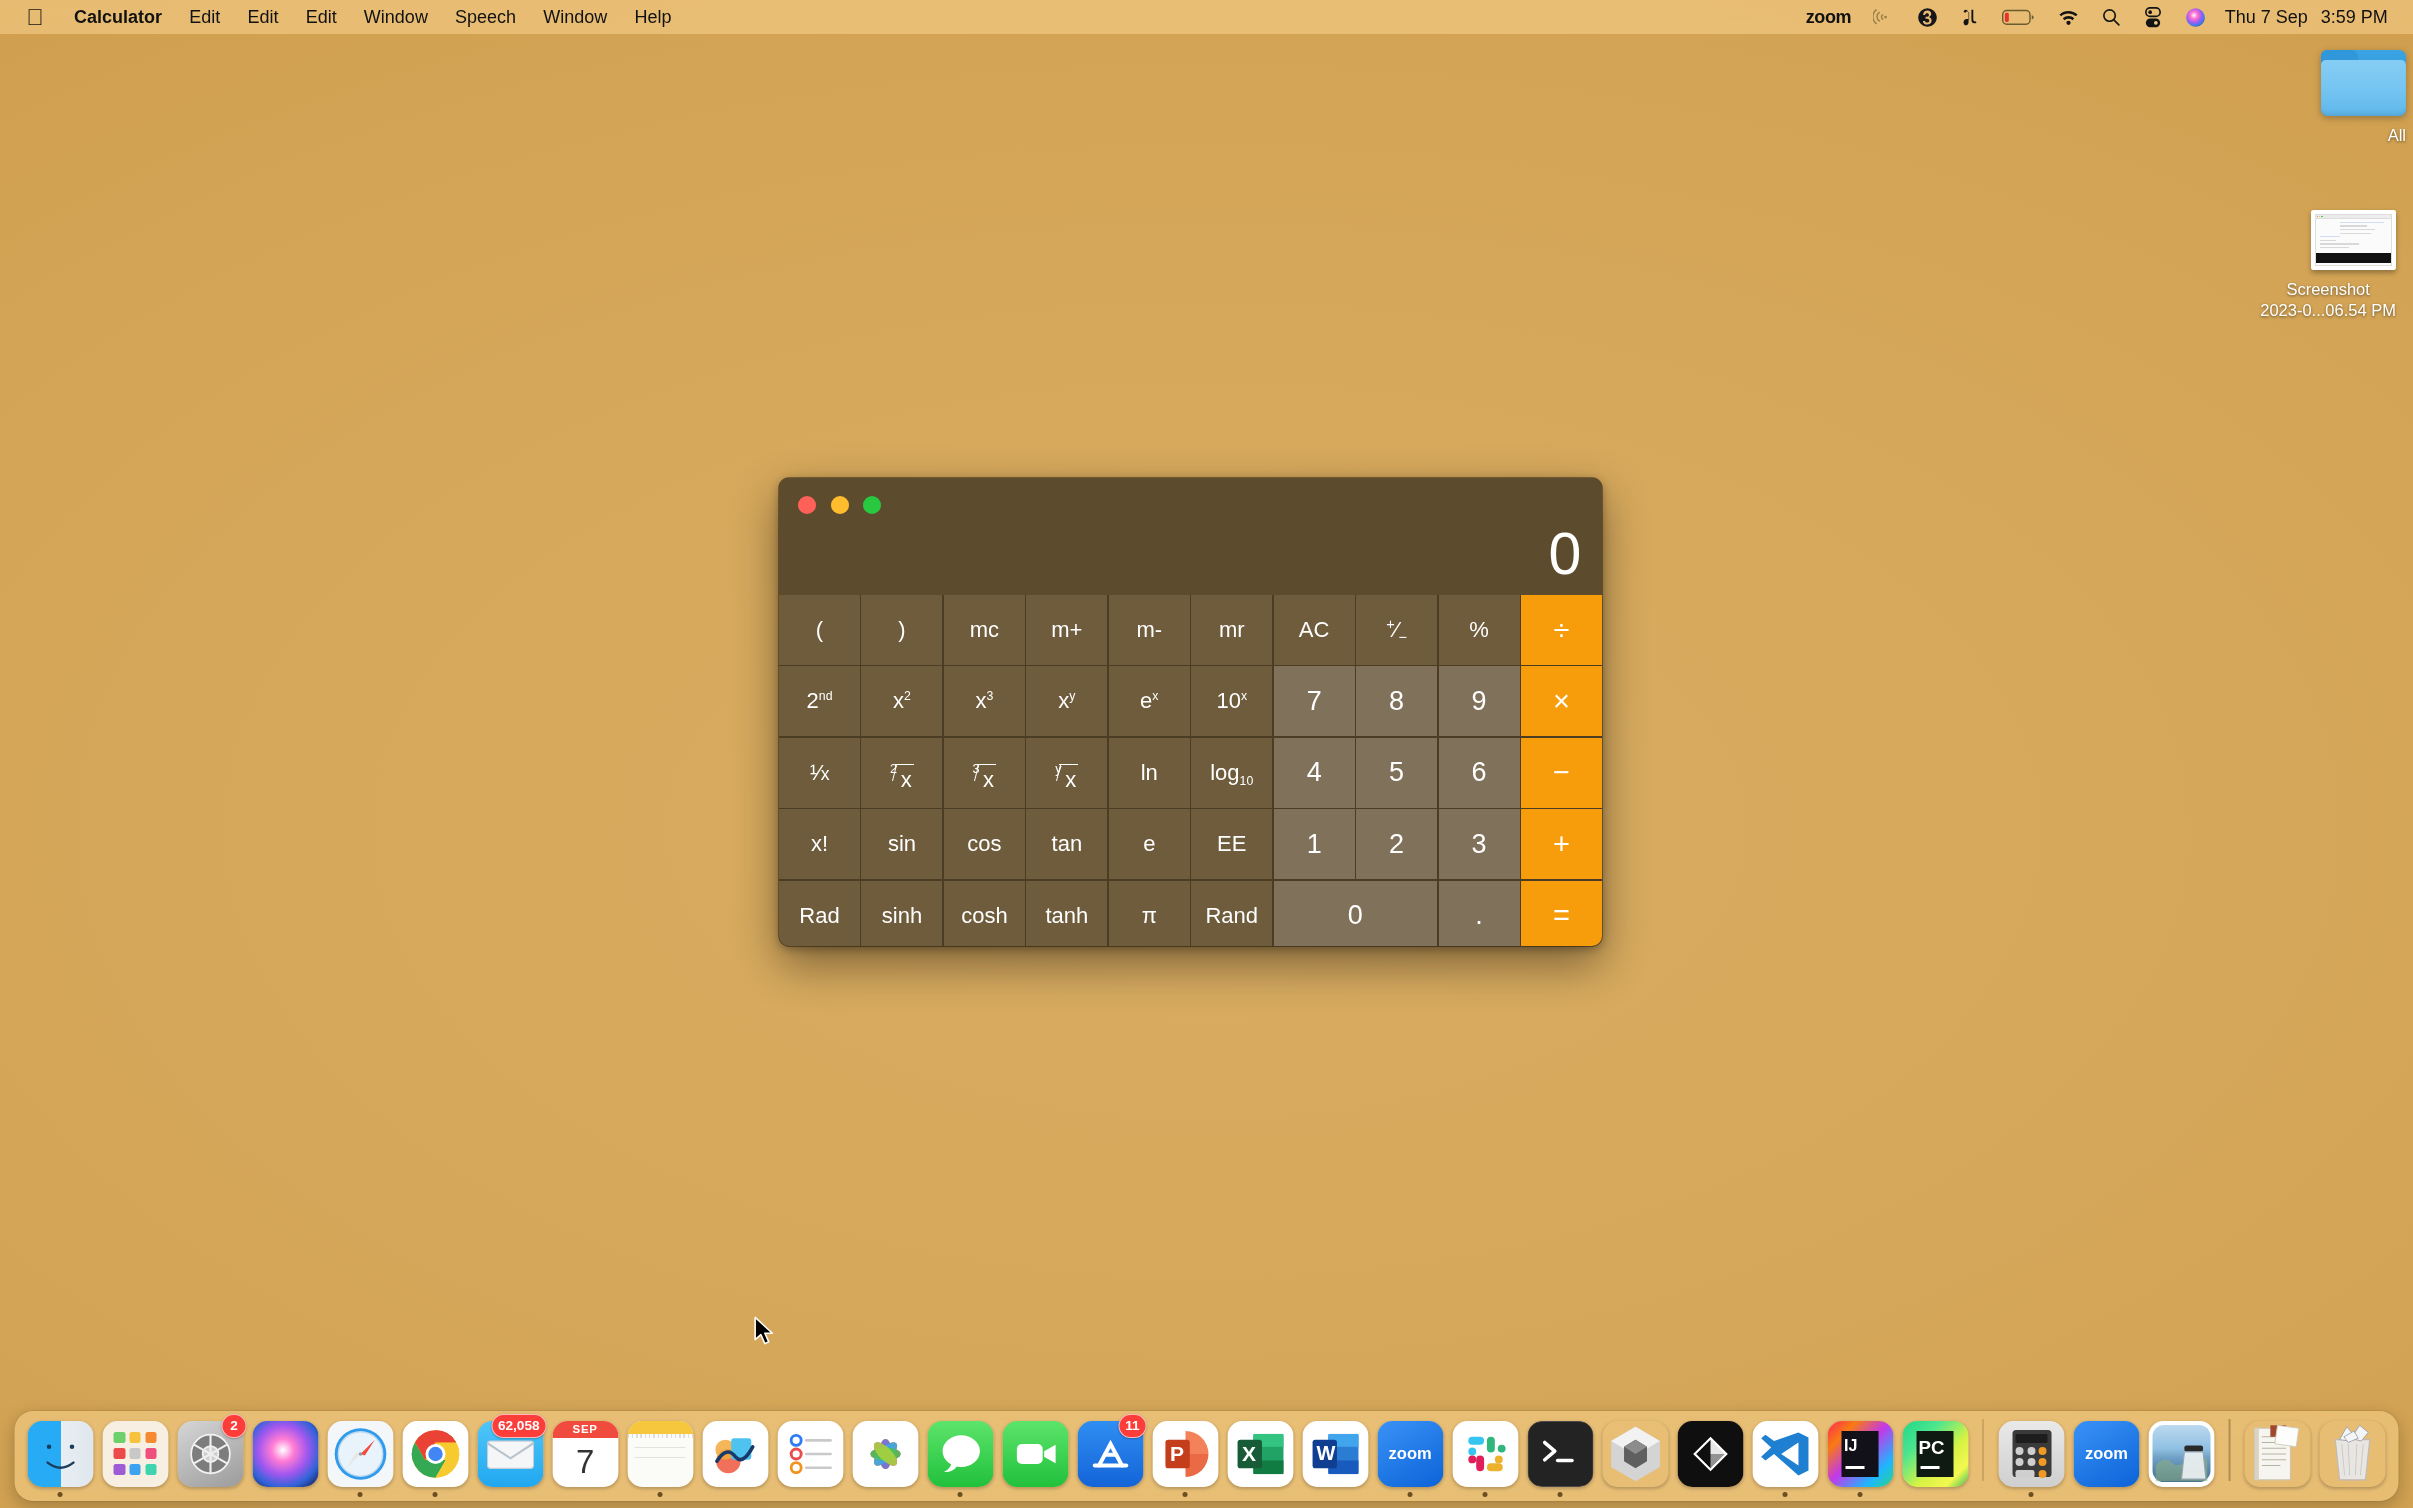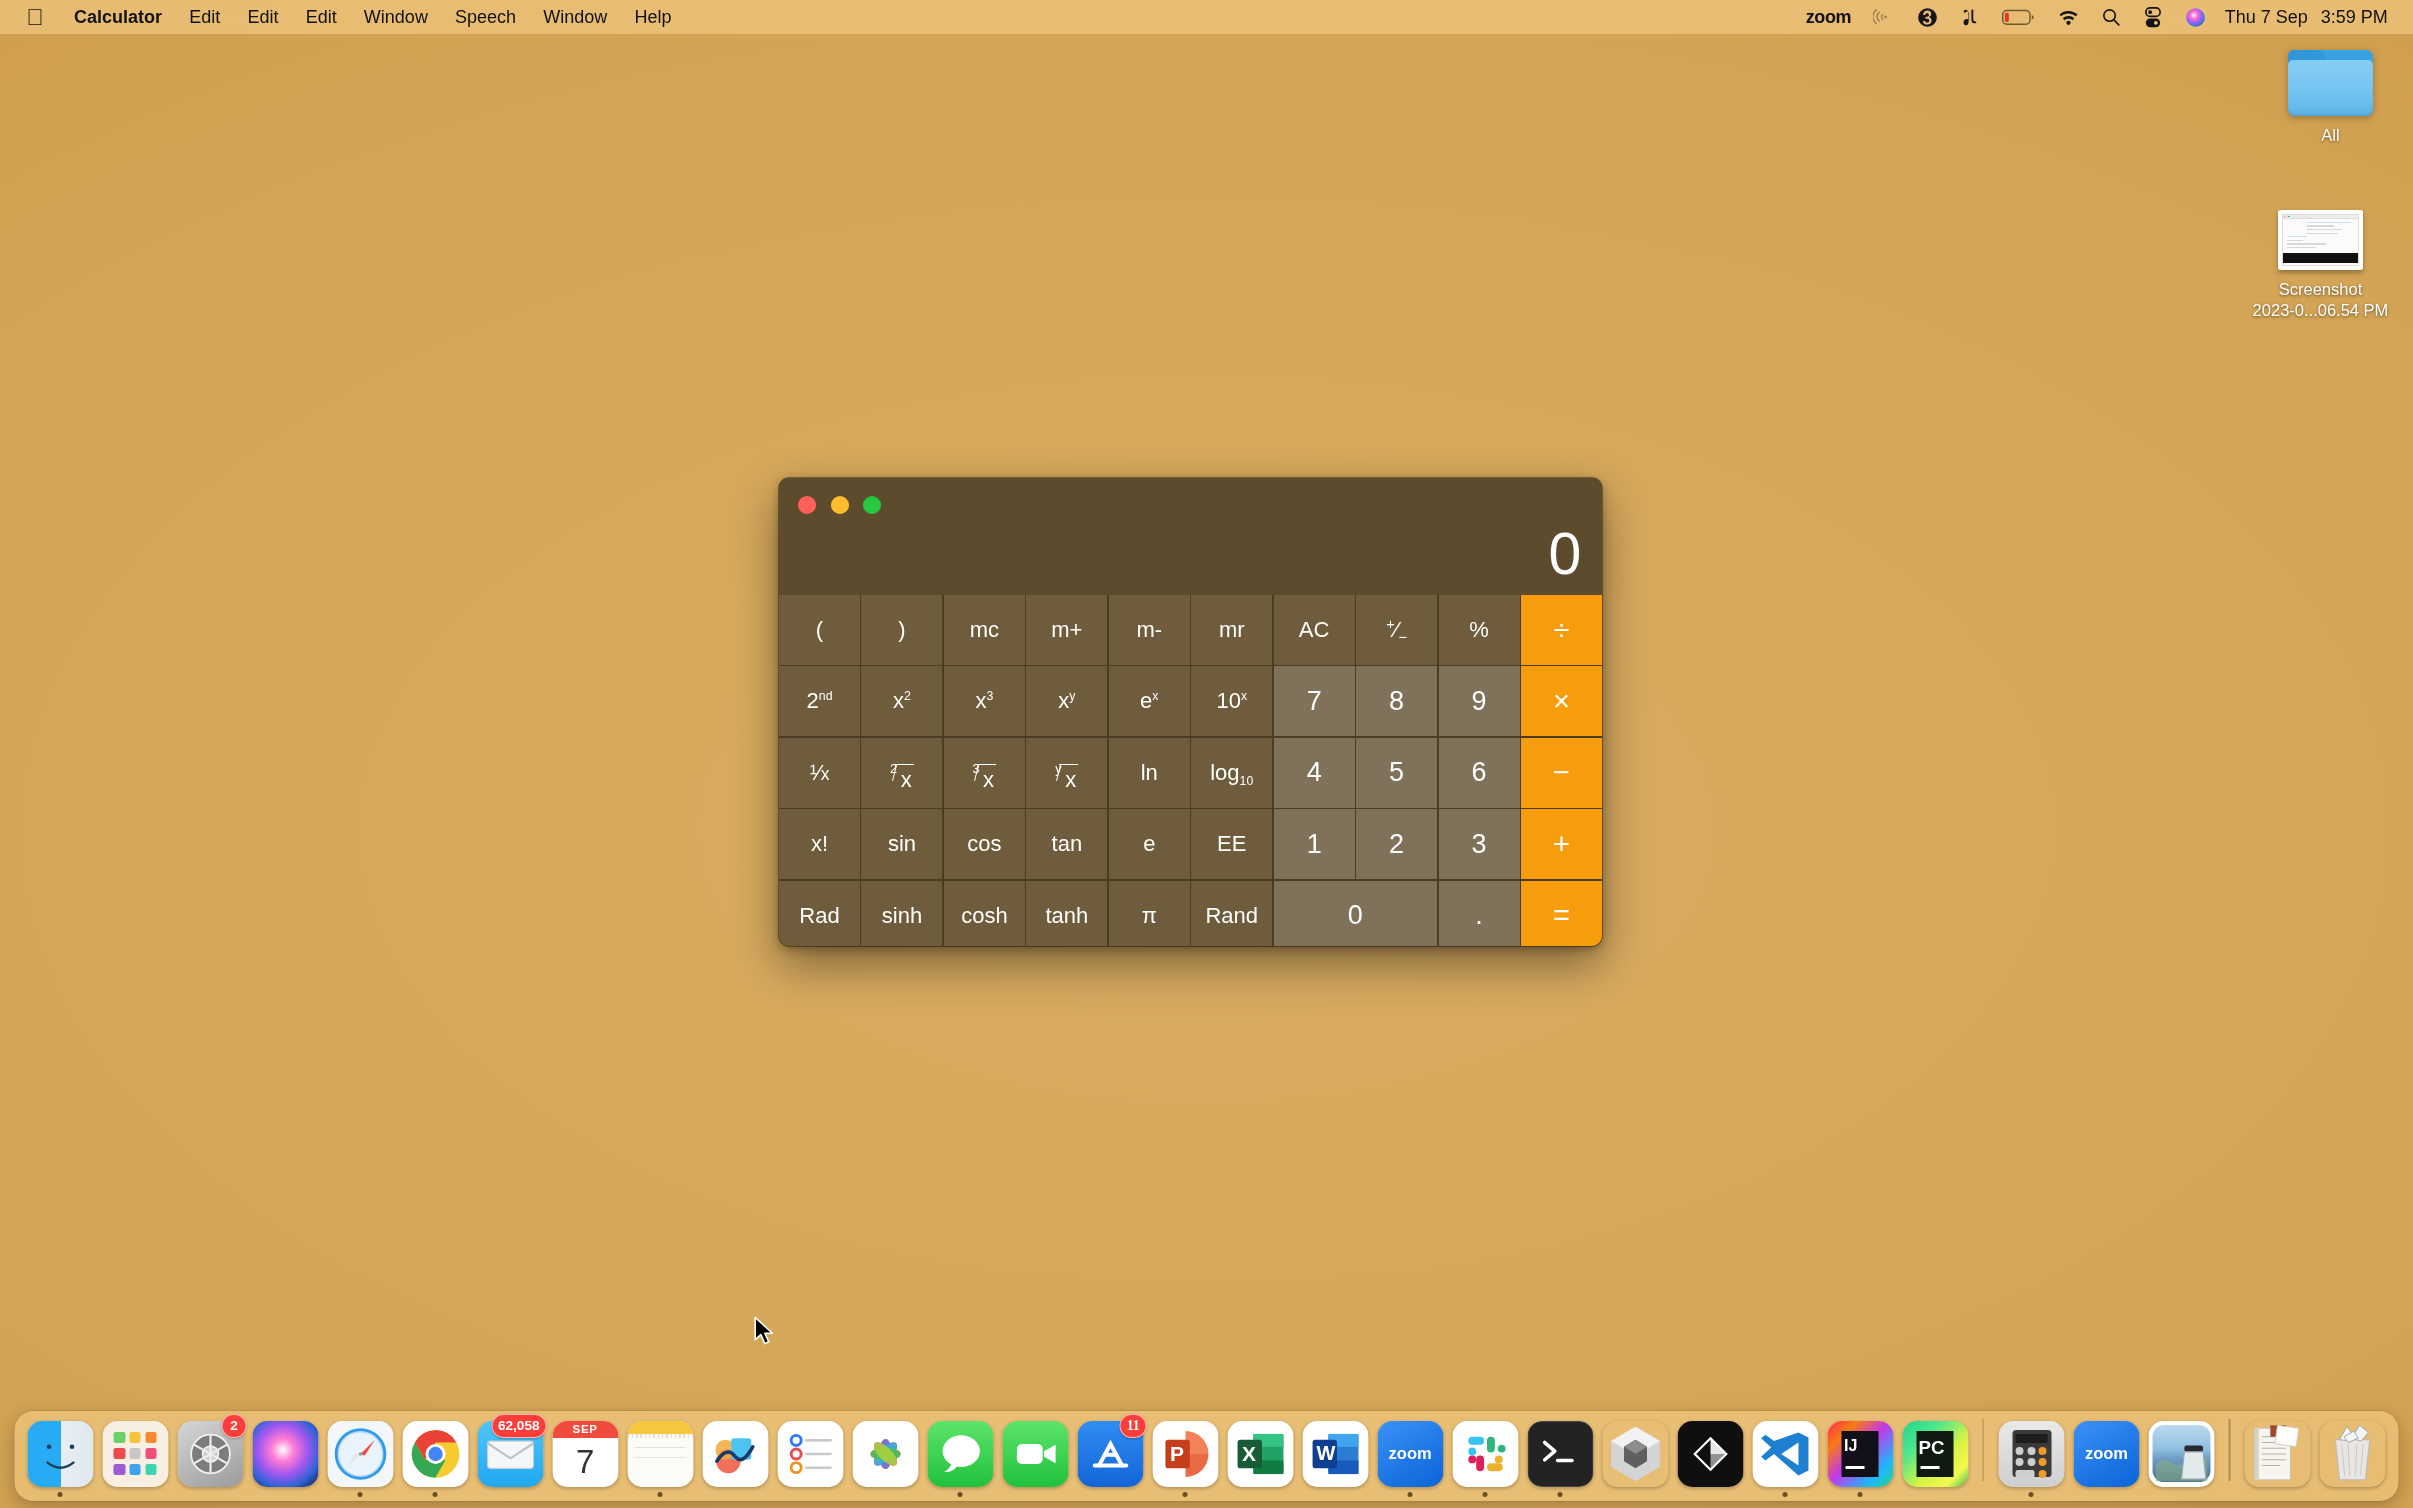--- a/index.html
+++ b/index.html
@@ -27,21 +27,21 @@
   #menubar .right{ margin-left:auto; display:flex; align-items:center; padding-right:18.7px; gap:0; }
   .status-item{ padding:0 10.8px; height:29px; display:flex; align-items:center; justify-content:center; }
   .status-text{ font-size:18px; font-weight:bold; letter-spacing:-0.4px; color:#111; }
   .clock{ font-size:18px; color:#111; padding:0 6.5px; white-space:nowrap; }
 
   
   .ico{ display:block; }
 
   
   .desktop-icon{ position:absolute; width:151px; display:flex; flex-direction:column;
-    align-items:center; z-index:5; }
+    align-items:flex-end; z-index:5; }
   .desktop-icon .label{ margin-top:8.6px; font-size:16.5px; color:#fff; text-align:center;
     line-height:1.28; text-shadow:0 0.7px 2.9px rgba(0,0,0,0.55); font-weight:500; }
   .folder-ico{ width:85px; height:66px; position:relative; filter:drop-shadow(0 2.2px 3.6px rgba(0,0,0,.28)); }
   .folder-back{ position:absolute; left:0; top:0; width:85px; height:66px; border-radius:6.5px 6.5px 7.2px 7.2px;
     background:linear-gradient(#3aa3e3,#2b93d8); }
   .folder-tab{ position:absolute; left:0; top:0; width:37px; height:11.5px; background:#2f97da;
     border-radius:5.7px 7.2px 0 0; }
   .folder-front{ position:absolute; left:0; top:10px; width:85px; height:56px; border-radius:5px 5px 6.5px 6.5px;
     background:linear-gradient(#86cdf4 0%,#74c4f2 55%,#5eb7ea 100%);
     box-shadow:inset 0 -5px 6.5px -4.3px rgba(0,0,0,0.16); }
@@ -593,21 +593,21 @@
     <div class="dock-item" title="FaceTime">
       <div class="dock-ico">
         <div style="position:absolute;inset:0;background:linear-gradient(#5ce46a,#21c13c)"></div>
     <svg viewBox="0 0 92 92" width="66" height="66" style="position:absolute;inset:0">
       <rect x="20" y="32" width="36" height="28" rx="7" fill="#fff"></rect>
           <path d="M58 42 L74 33 v26 l-16-9z" fill="#fff"></path>
     </svg>
       </div>
       <div class="run-dot hidden"></div>
     </div>
-    <div class="dock-item" title="App Store" style="position: relative; font-family: Liberation Serif, serif;">
+    <div class="dock-item" title="App Store" style="position: relative;">
       <div class="badge" style="position: absolute; top: 0px; right: 1.4px;">11</div>
       <div class="dock-ico">
         <div style="position:absolute;inset:0;background:linear-gradient(#2f8ef2,#1464d8)"></div>
     <svg viewBox="0 0 92 92" width="66" height="66" style="position:absolute;inset:0">
       <g stroke="#fff" stroke-width="5.5" stroke-linecap="round" fill="none">
         <path d="M30 62 L46 32 L62 62"></path>
             <line x1="24" y1="62" x2="68" y2="62"></line>
             <line x1="38" y1="47" x2="54" y2="47"></line>
       </g>
     </svg>

